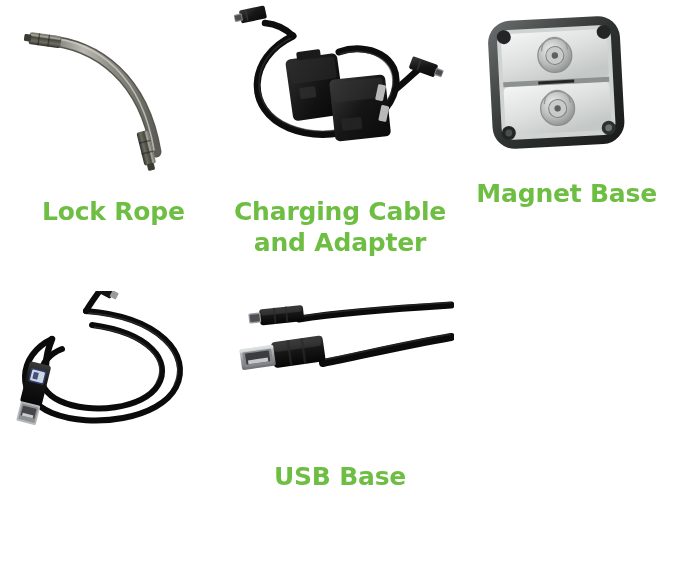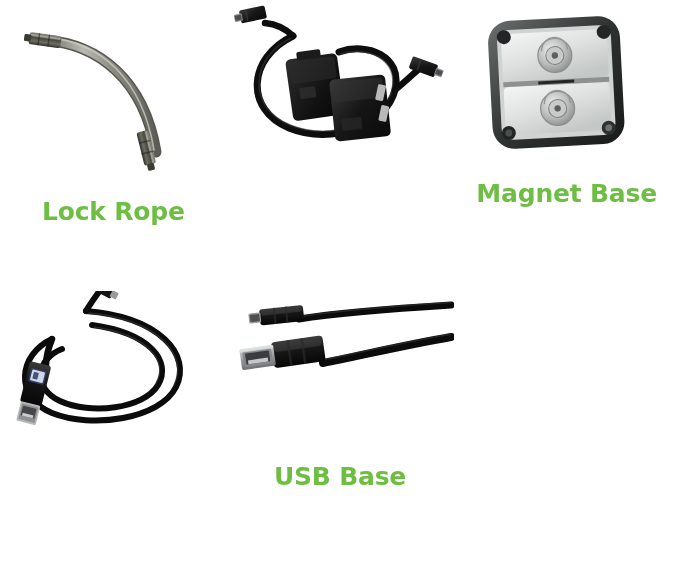--- a/index.html
+++ b/index.html
@@ -167,20 +167,22 @@
             <g transform="translate(102,82) rotate(-6)">
               <rect x="0" y="0" width="56" height="62" rx="5" fill="url(#adpG)"></rect>
               <rect x="3" y="3" width="50" height="20" rx="3" fill="#333333" opacity="0.5"></rect>
               <rect x="46" y="10" width="8" height="16" rx="1.5" fill="#b8b9bb" transform="rotate(18 50 18)"></rect>
               <rect x="47" y="31" width="8" height="16" rx="1.5" fill="#b8b9bb" transform="rotate(18 51 39)"></rect>
               <rect x="8" y="40" width="20" height="12" rx="1.5" fill="#2a2a2a" opacity="0.7"></rect>
             </g>
           </svg>
         </div>
       </div>
+      <div class="caption">Charging Cable
+and Adapter</div>
     </div>
 
     <div class="cell r2 cell-magnet-base">
       <div class="art">
         <div class="art-inner">
           <svg width="227" height="168" viewBox="0 0 227 168">
             <defs>
               <linearGradient id="plateG" x1="0" y1="0" x2="0.6" y2="1">
                 <stop offset="0" stop-color="#f4f6f5"></stop>
                 <stop offset="0.5" stop-color="#dfe2e1"></stop>

